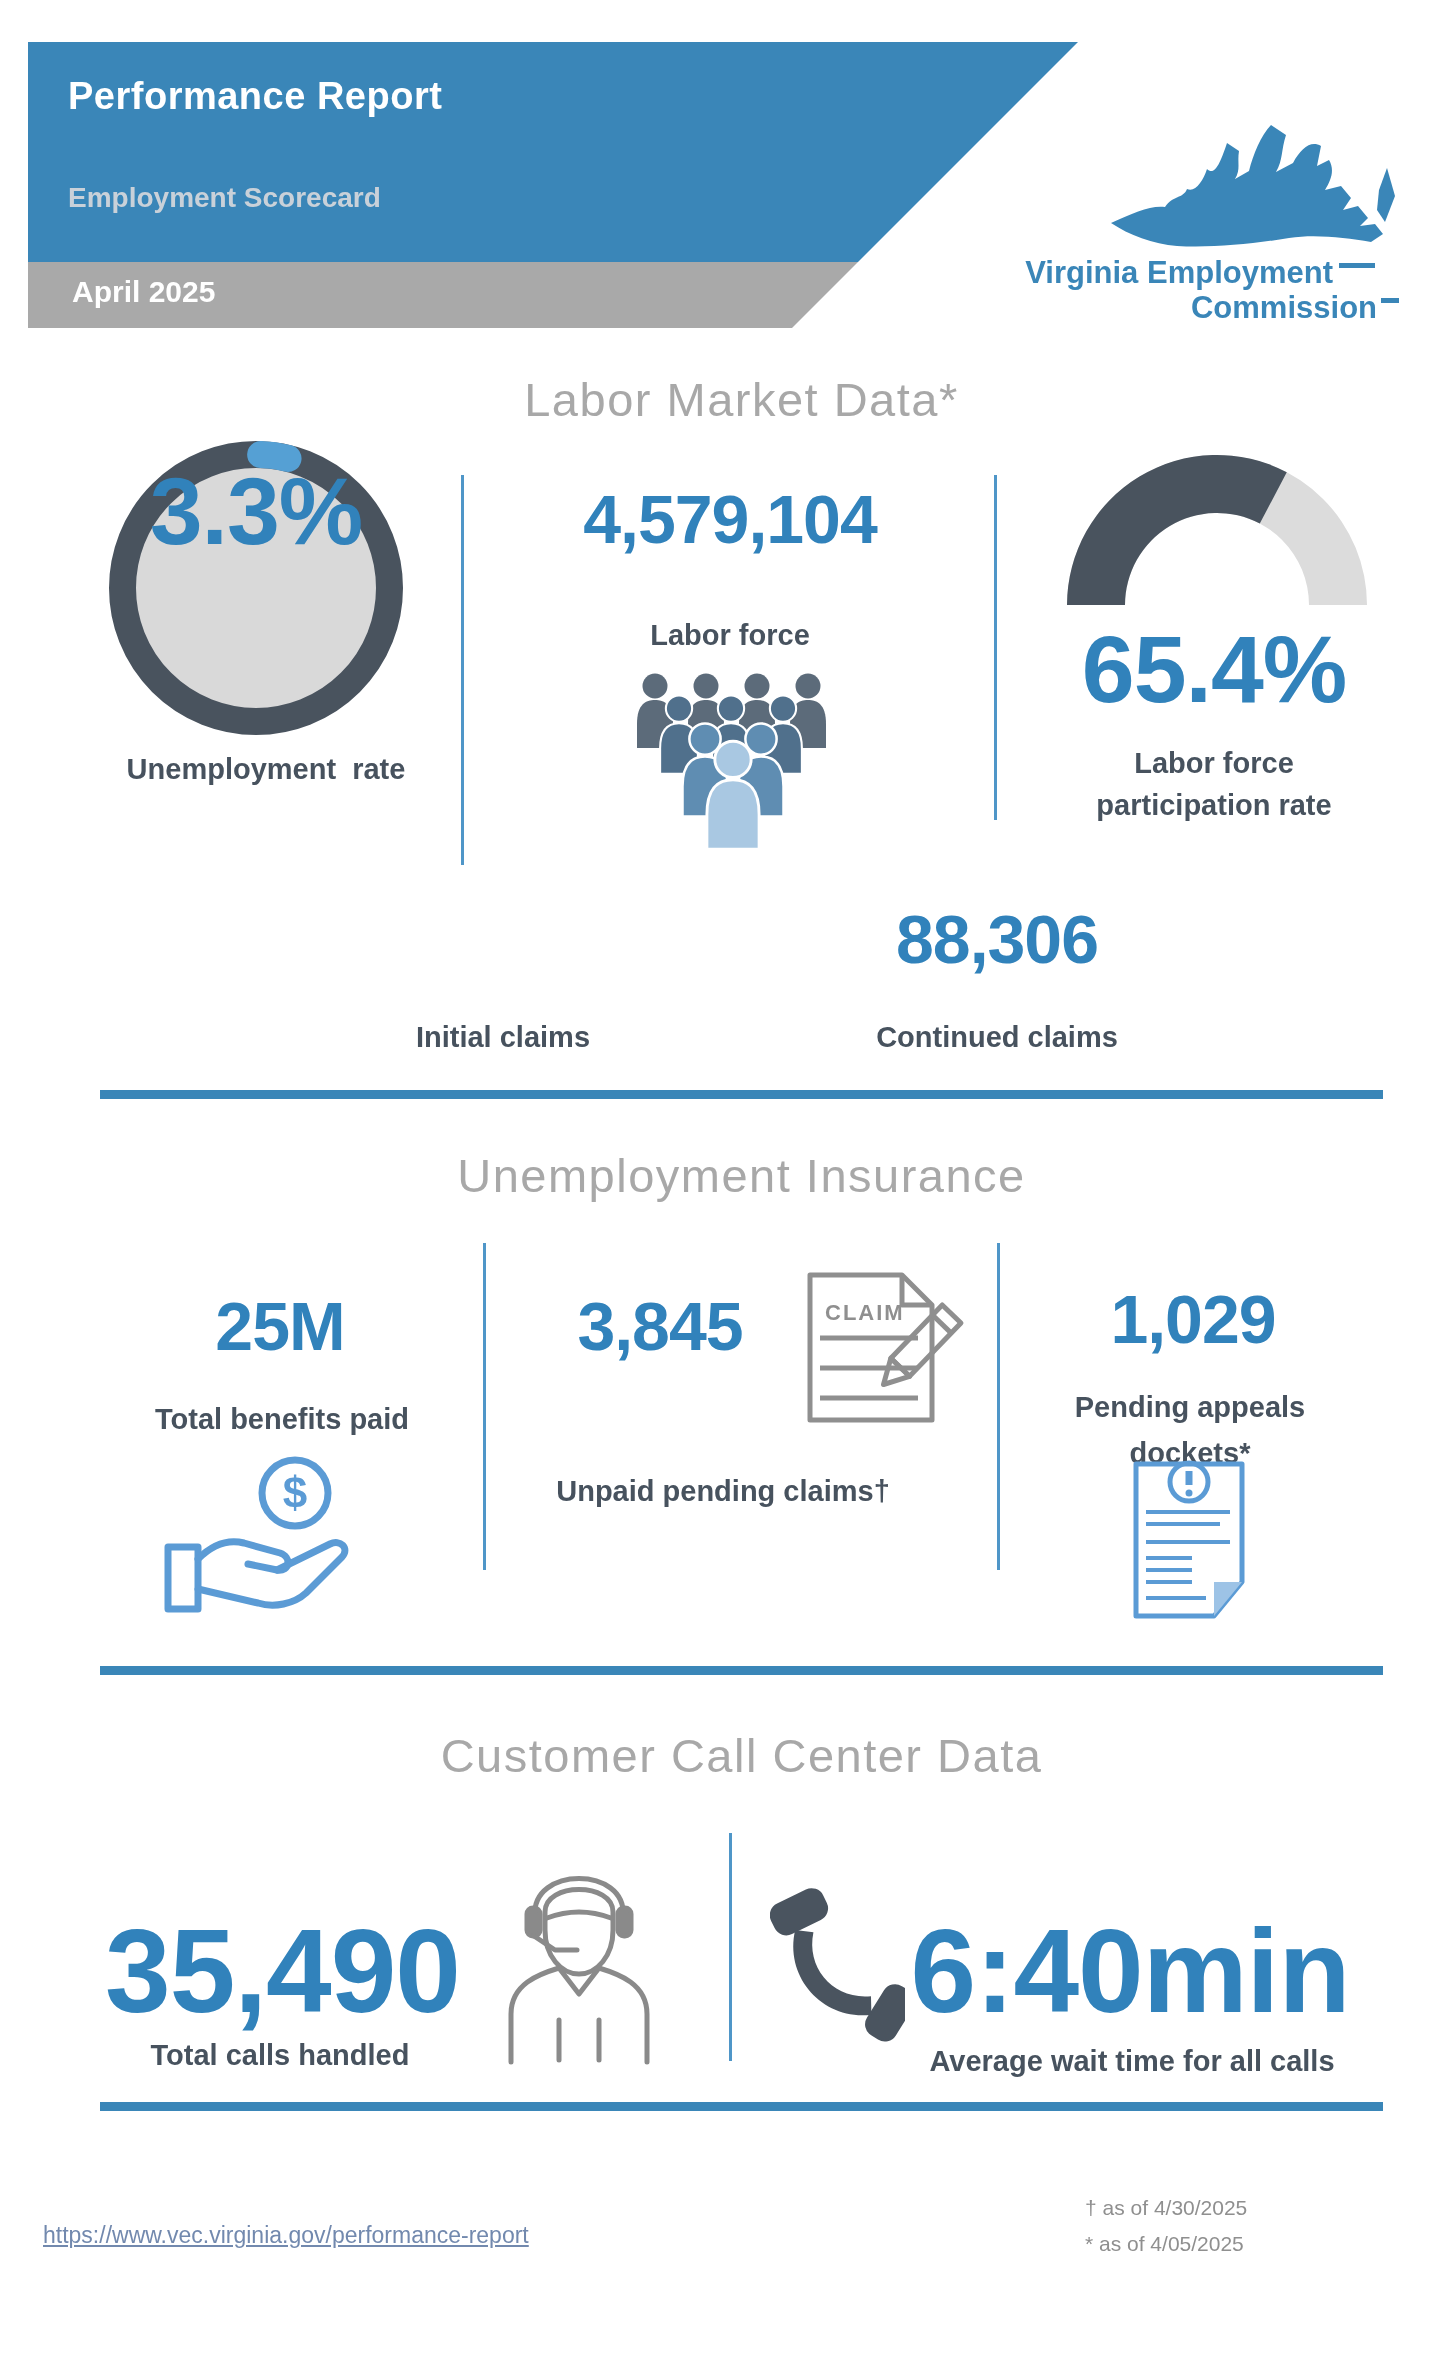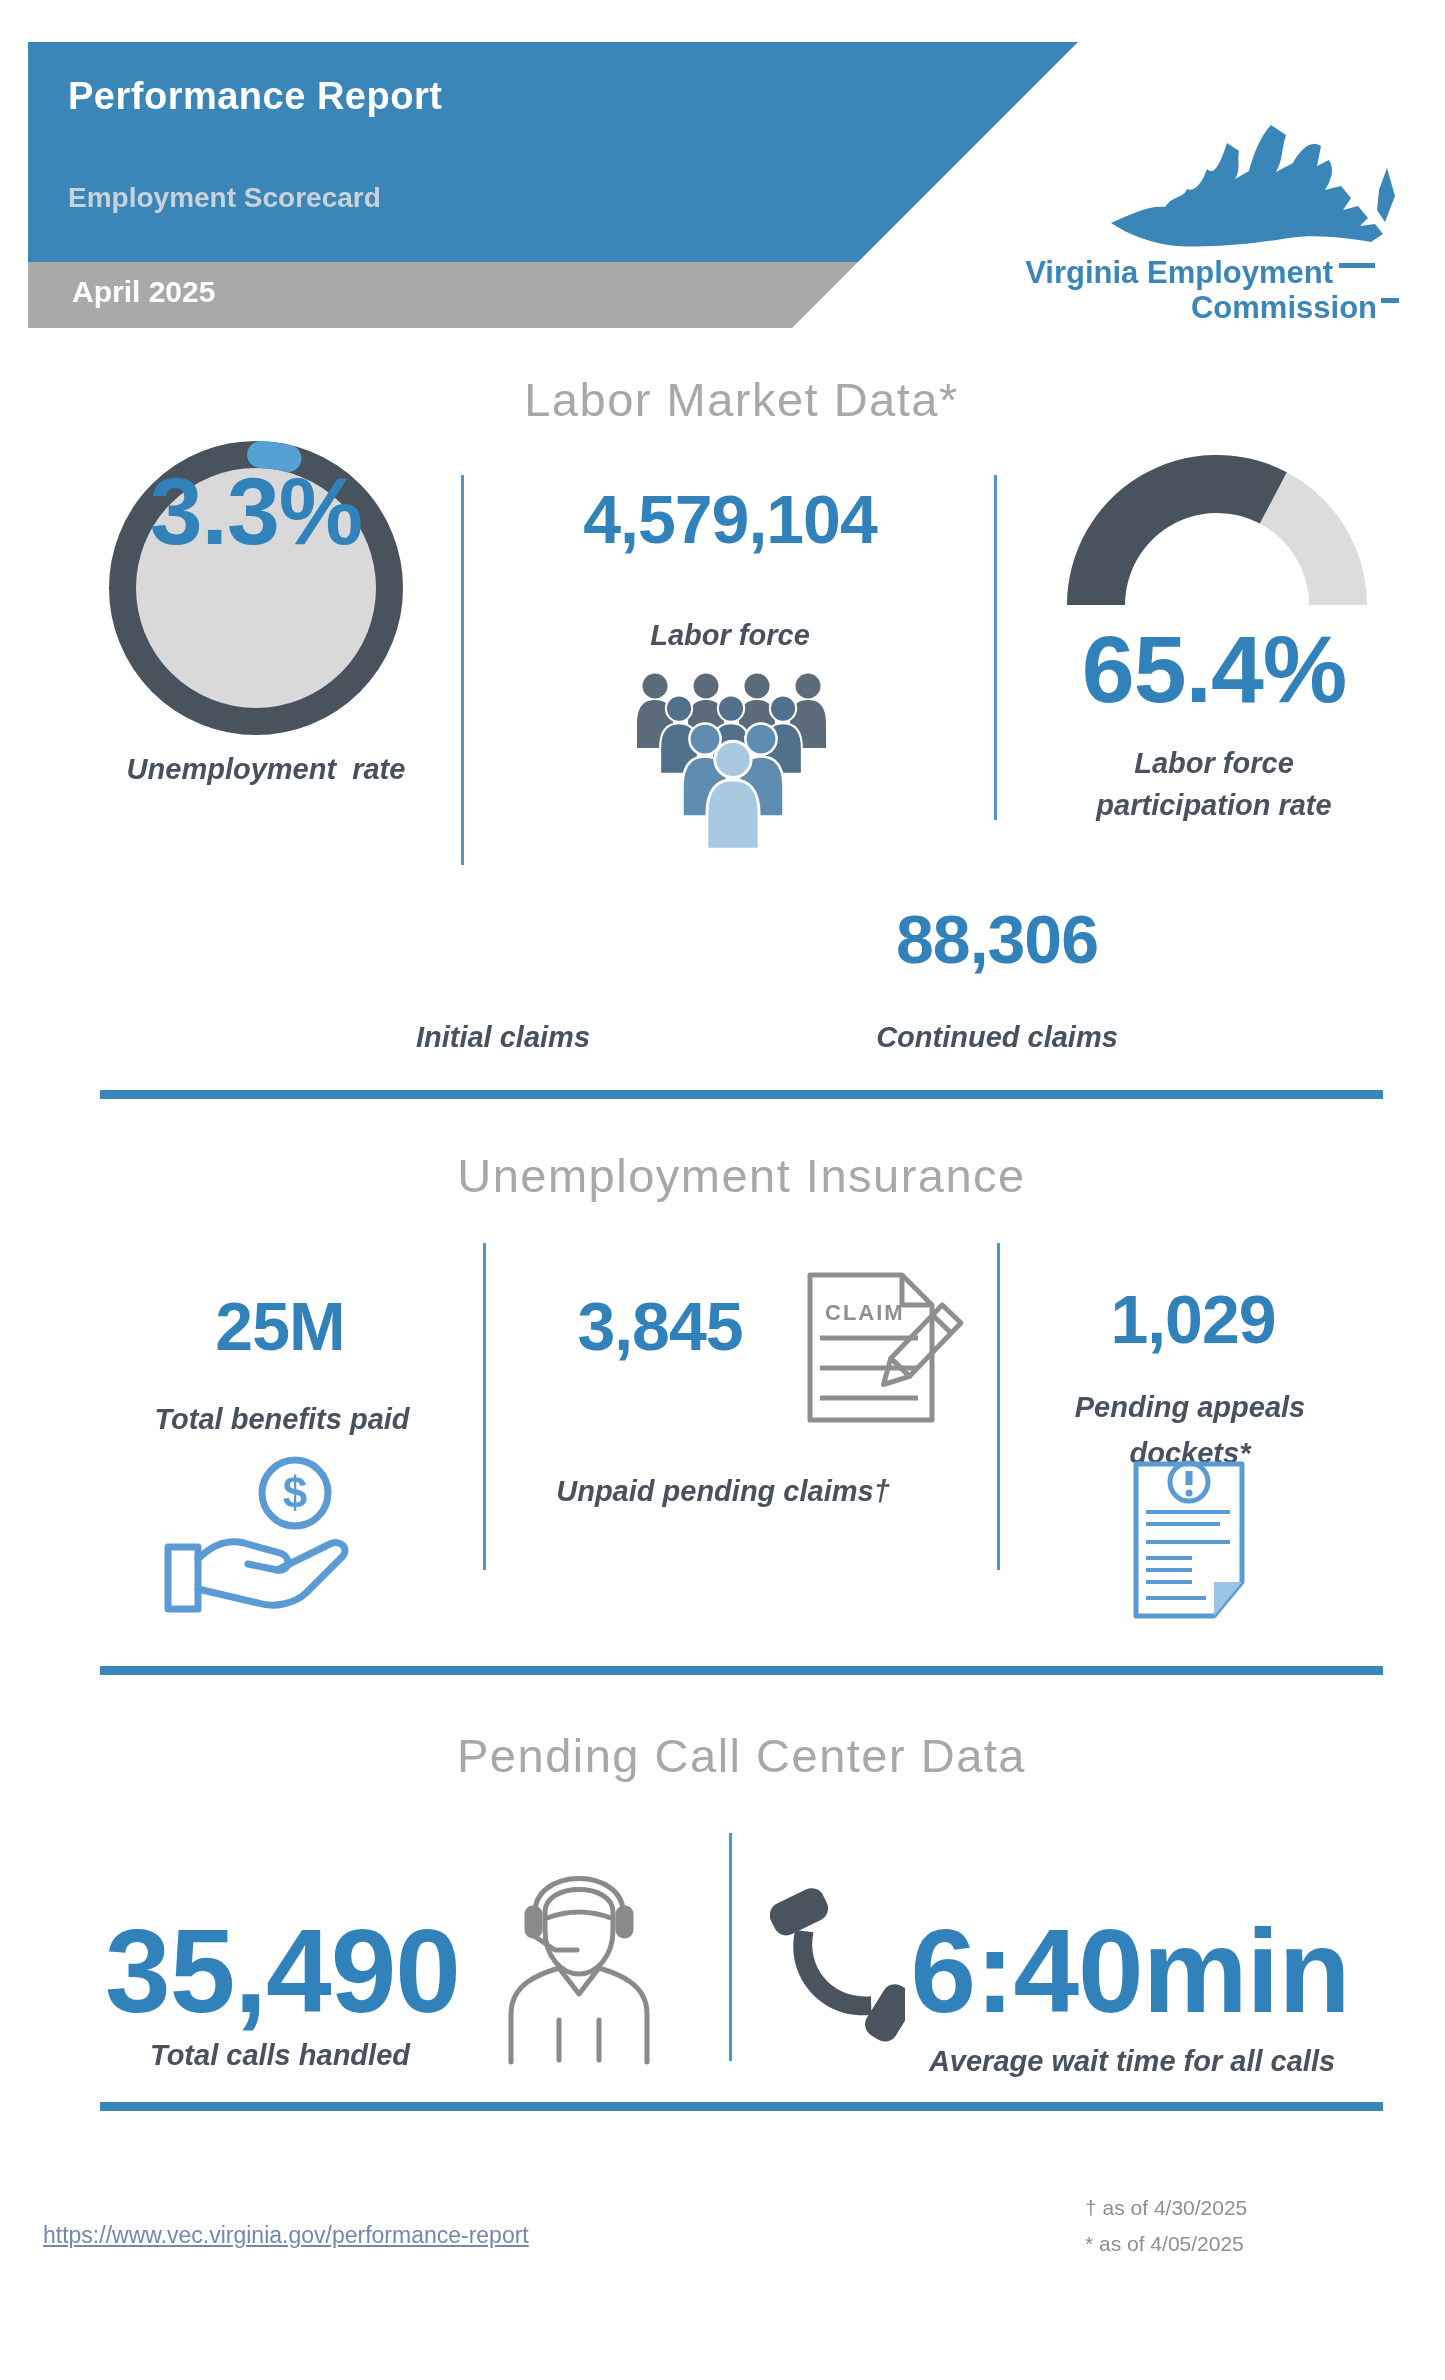--- a/index.html
+++ b/index.html
@@ -17,21 +17,21 @@
   .date-text{left:44px;top:13px;color:#ffffff;font-size:30px;font-weight:bold;}
   .logo{left:985px;top:95px;width:420px;height:235px;}
   .logo-line{position:absolute;width:100%;text-align:right;color:#3a86b8;font-weight:bold;font-size:31px;}
   .logo-dash{position:absolute;background:#3a86b8;height:5px;}
   
   .sec-title{left:100px;width:1283px;text-align:center;color:#a8a8a8;font-size:47px;
              letter-spacing:1.5px;font-weight:normal;}
   .big{color:#3182bb;font-weight:bold;font-size:68px;line-height:1;text-align:center;letter-spacing:-1px;}
   .pct{font-size:95px;}
   .huge{font-size:118px;}
-  .lbl{color:#47525e;font-weight:bold;font-size:29px;line-height:1.45;text-align:center;font-style:italic;}
+  .lbl{color:#47525e;font-weight:bold;font-size:29px;line-height:1.45;text-align:center;}
   .vline{width:3px;background:#4f96c8;}
   .hdiv{left:100px;width:1283px;height:9px;background:#3a86b8;}
   .pre{white-space:pre;}
   
   .link{left:43px;top:2222px;font-size:23px;color:#7289ae;text-decoration:underline;}
   .notes{left:1085px;top:2190px;color:#8f8f8f;font-size:21px;line-height:1.7;}
 </style>
 </head>
 <body>
 
@@ -198,21 +198,21 @@
       <line x1="16" y1="110" x2="62" y2="110" stroke-width="4"></line>
       <line x1="16" y1="122" x2="62" y2="122" stroke-width="4"></line>
       <line x1="16" y1="138" x2="76" y2="138" stroke-width="4"></line>
     </g>
     <circle cx="59" cy="33" r="3.5" fill="#5b9bd5"></circle>
     <path d="M112,122 L84,122 L84,156 Z" fill="#9dc3e6"></path>
   </svg>
 
   <div class="abs hdiv" style="top:1666px;"></div>
 
-  <div class="abs sec-title" style="top:1728px;">Pending Call Center Data</div>
+  <div class="abs sec-title" style="top:1728px;">Customer Call Center Data</div>
 
   <div class="abs vline" style="left:729px;top:1833px;height:228px;"></div>
 
   <div class="abs big huge" style="left:0px;top:1912px;width:565px;">35,490</div>
   <div class="abs lbl" style="left:30px;top:2034px;width:500px;">Total calls handled</div>
 
   <svg class="abs" style="left:497px;top:1852px;" width="165" height="215" viewBox="0 0 165 215">
     <g fill="none" stroke="#8a8a8a" stroke-width="5" stroke-linecap="round" stroke-linejoin="round">
       <path d="M48,60 C48,30 116,30 116,60 L116,78 C116,104 100,122 82,122 C64,122 48,104 48,78 Z"></path>
       <path d="M50,66 Q82,54 114,66"></path>

